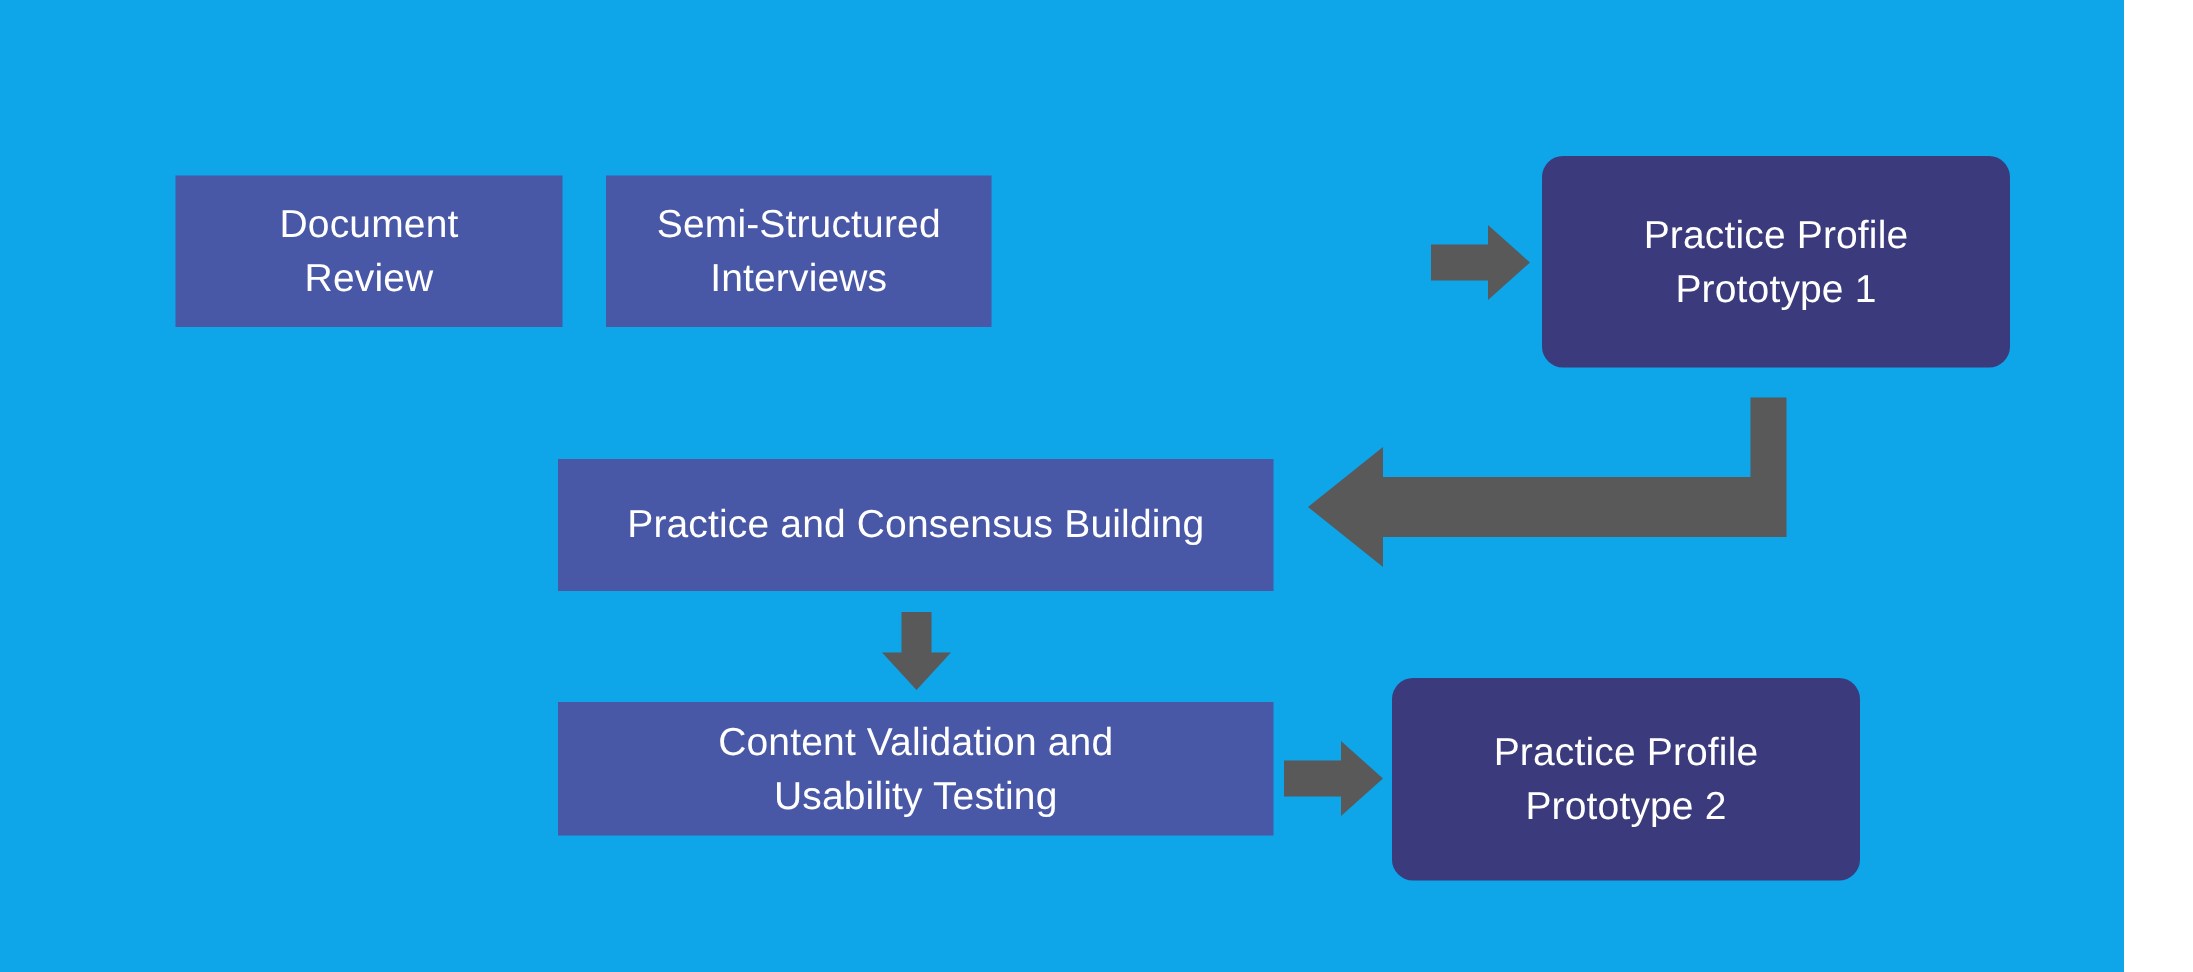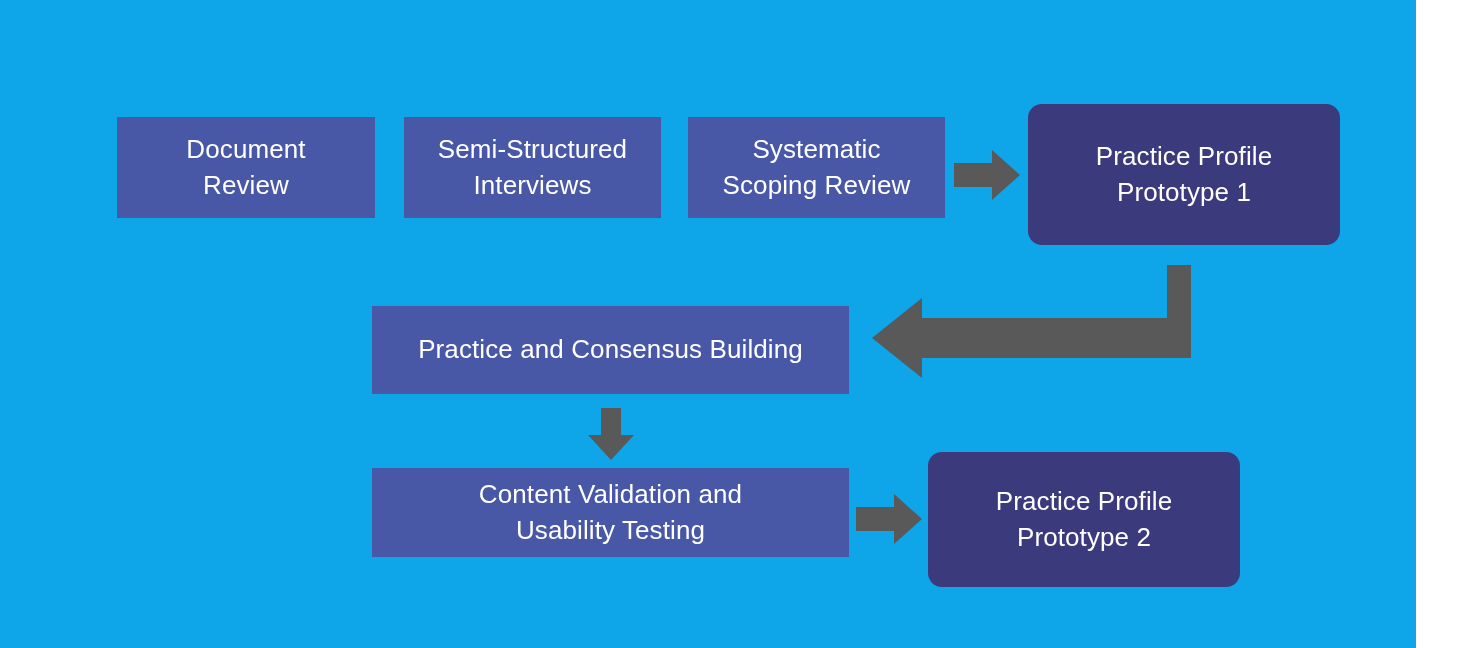--- a/index.html
+++ b/index.html
@@ -67,24 +67,20 @@
   <div class="node rect" style="left:117px; top:117px; width:258px; height:101px;">
     <span class="node-label">Document
 Review</span>
   </div>
 
   <div class="node rect" style="left:404px; top:117px; width:257px; height:101px;justify-content:center;">
     <span class="node-label">Semi-Structured
 Interviews</span>
   </div>
 
-  <div class="node rect" style="left:688px; top:117px; width:257px; height:101px;">
-    <span class="node-label">Systematic
-Scoping Review</span>
-  </div>
 
   <div class="node rounded" style="left:1028px; top:104px; width:312px; height:141px;">
     <span class="node-label">Practice Profile
 Prototype 1</span>
   </div>
 
   <div class="node rect" style="left:372px; top:306px; width:477px; height:88px;">
     <span class="node-label">Practice and Consensus Building</span>
   </div>
 

